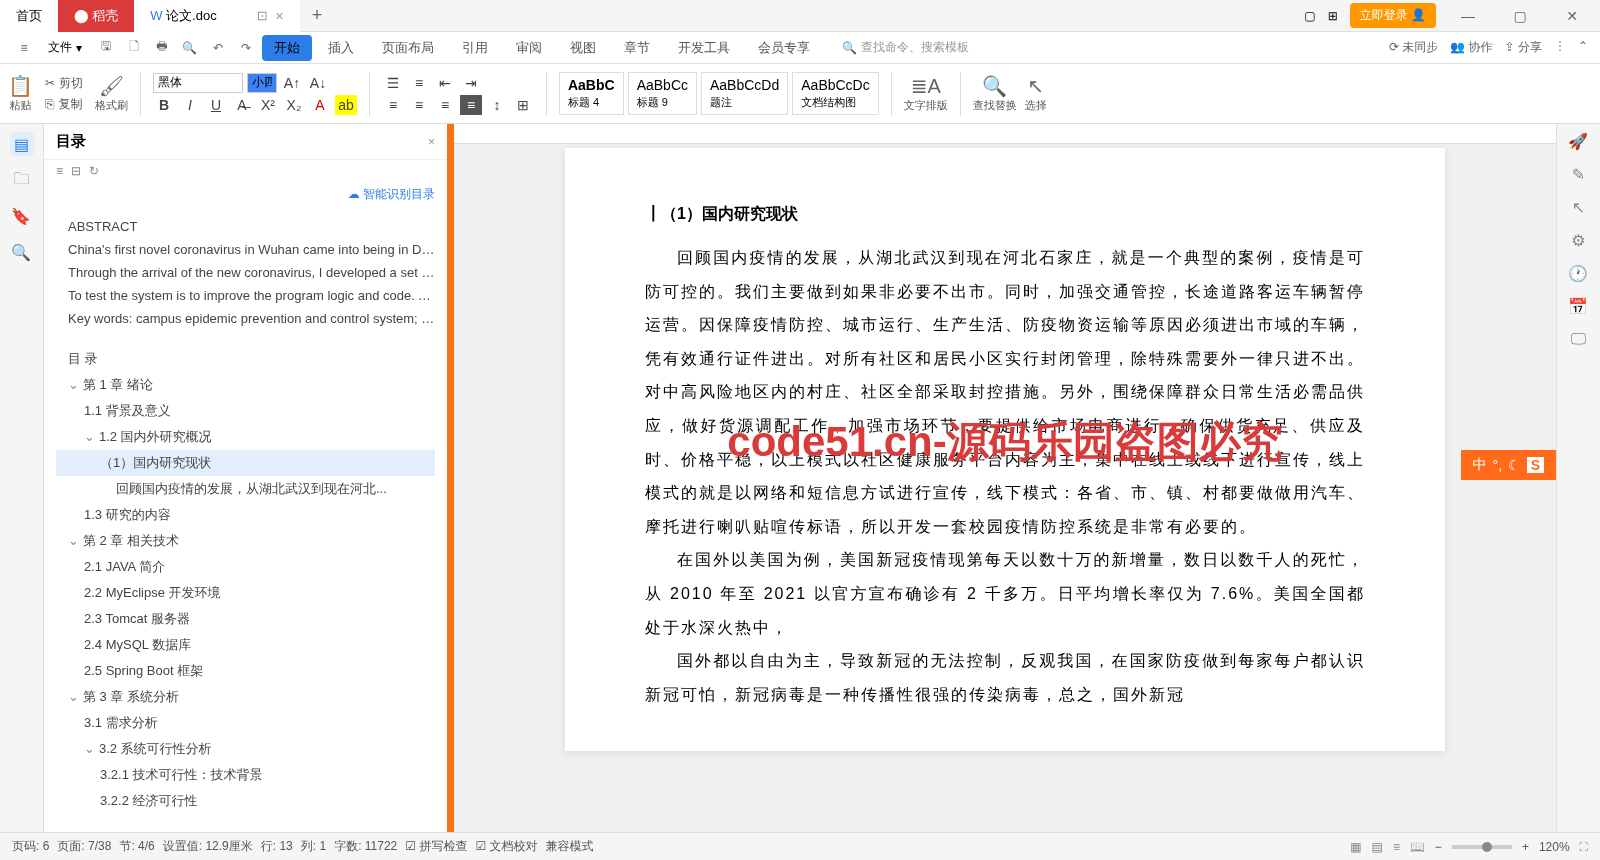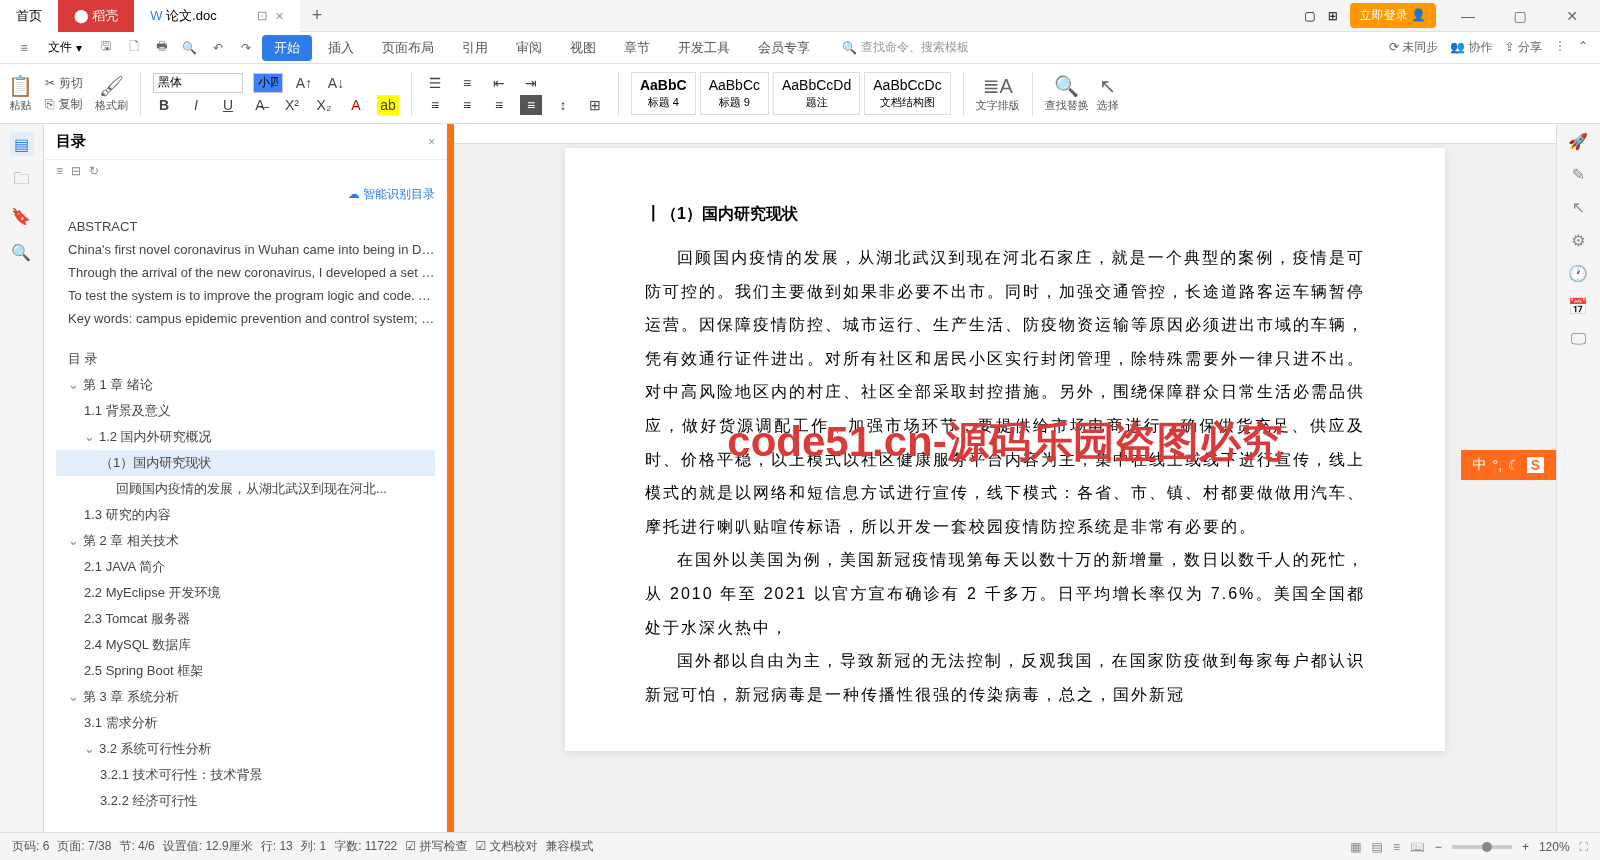--- a/index.html
+++ b/index.html
@@ -11,33 +11,33 @@
 .tab-active{background:#fff}
 .tab-close{margin-left:8px;color:#999;font-size:14px}
 .tab-add{padding:0 12px;color:#666;font-size:18px}
 .titlebar-right{margin-left:auto;display:flex;align-items:center;gap:12px;padding-right:8px}
 .login-btn{background:#ff9800;color:#fff;padding:4px 10px;border-radius:4px;font-size:12px}
 .win-btn{width:40px;text-align:center;color:#666;font-size:14px}
 .menubar{height:32px;display:flex;align-items:center;border-bottom:1px solid #e0e0e0;padding:0 12px;gap:4px}
 .menu-file{display:flex;align-items:center;gap:4px;padding:0 8px}
 .qat-btn{width:24px;height:24px;display:flex;align-items:center;justify-content:center;color:#666}
 .menu-tab{padding:4px 12px;color:#555;font-size:13px;border-radius:4px}
-.menu-tab.active{background:#2d7de8;color:#ffffff}
+.menu-tab.active{background:#2d7de8;color:#000000}
 .search-box{margin-left:16px;color:#999;font-size:12px;display:flex;align-items:center;gap:4px}
 .menubar-right{margin-left:auto;display:flex;gap:12px;color:#666;font-size:12px}
 .ribbon{height:60px;border-bottom:1px solid #ddd;display:flex;align-items:center;padding:0 8px;gap:8px}
 .rib-big{display:flex;flex-direction:column;align-items:center;font-size:11px;color:#555}
 .rib-icon{font-size:20px;color:#666}
 .rib-sep{width:1px;height:44px;background:#ddd;margin:0 4px}
 .rib-small{display:flex;align-items:center;gap:4px;font-size:12px;color:#555;padding:2px 4px}
 .font-sel{border:1px solid #ccc;padding:2px 4px;font-size:12px;width:90px;background:#fff}
 .size-sel{border:1px solid #ccc;padding:2px 4px;font-size:12px;width:30px;background:#3b82f6}
-.fmt-row{display:flex;gap:10px;margin:2px 0}
+.fmt-row{display:flex;gap:4px;margin:2px 0}
 .fmt-btn{width:22px;height:20px;display:flex;align-items:center;justify-content:center;color:#444;font-size:14px}
-.style-box{border:1px solid #ddd;padding:4px 8px;text-align:center;font-size:11px}
+.style-box{border:1px solid #ddd;padding:4px 8px;font-size:11px}
 .style-preview{font-size:14px;margin-bottom:2px}
 .workspace{display:flex;height:calc(100% - 152px)}
 .left-bar{width:44px;background:#f5f5f5;border-right:1px solid #e0e0e0;display:flex;flex-direction:column;padding-top:8px;gap:12px;align-items:center}
 .lb-icon{width:24px;height:24px;display:flex;align-items:center;justify-content:center;color:#888;font-size:16px}
 .lb-icon.active{color:#2d7de8;background:#e3eefc;border-radius:4px}
 .toc-panel{width:410px;border-right:7px solid #f97316;display:flex;flex-direction:column;background:#fff}
 .toc-head{padding:8px 12px;display:flex;align-items:center;justify-content:space-between;border-bottom:1px solid #eee}
 .toc-title{font-size:15px;font-weight:bold}
 .toc-smart{color:#2d7de8;font-size:12px;text-align:right;padding:4px 12px}
 .toc-tools{display:flex;gap:8px;padding:4px 12px;color:#888}

